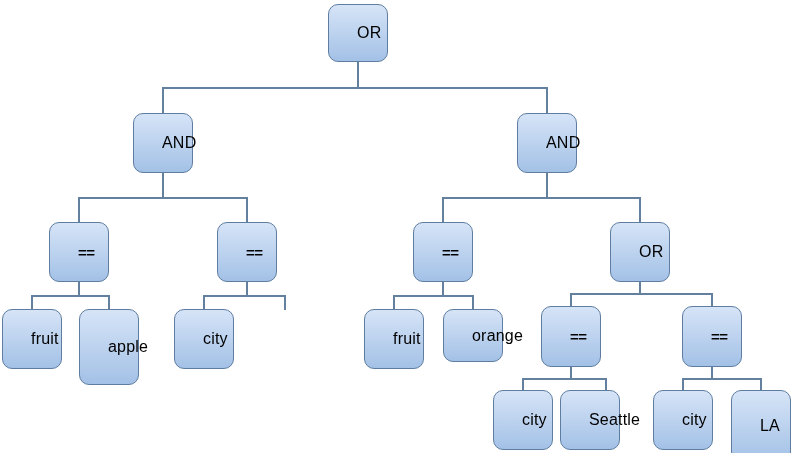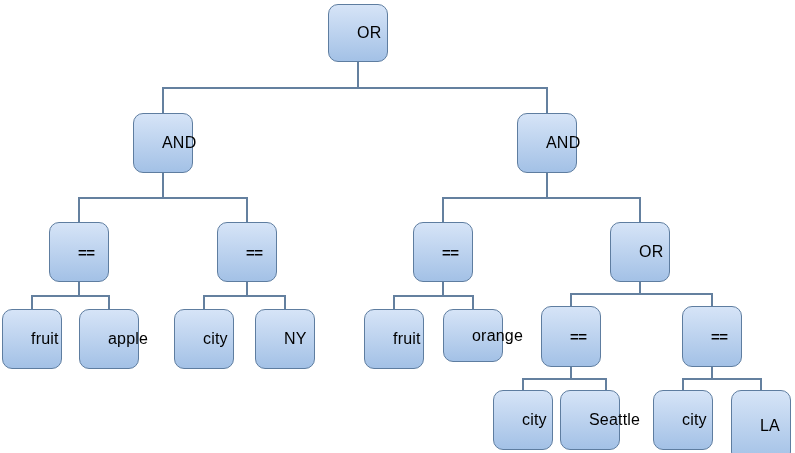--- a/index.html
+++ b/index.html
@@ -110,28 +110,25 @@
       </div>
       <div class="tree-node eq" style="left: 413px; top: 222px; width: 60px; height: 60px; background: linear-gradient(rgb(214, 228, 247) 0%, rgb(163, 193, 230) 100%); border-color: rgb(94, 125, 160); color: rgb(0, 0, 0);">
         <span class="tree-node-label">==</span>
       </div>
       <div class="tree-node" style="left: 610px; top: 222px; width: 60px; height: 60px; background: linear-gradient(rgb(214, 228, 247) 0%, rgb(163, 193, 230) 100%); border-color: rgb(94, 125, 160); color: rgb(0, 0, 0);">
         <span class="tree-node-label">OR</span>
       </div>
       <div class="tree-node" style="left: 2px; top: 309px; width: 60px; height: 60px; background: linear-gradient(rgb(214, 228, 247) 0%, rgb(163, 193, 230) 100%); border-color: rgb(94, 125, 160); color: rgb(0, 0, 0);">
         <span class="tree-node-label">fruit</span>
       </div>
-      <div class="tree-node" style="left: 79px; top: 309px; width: 60px; height: 60px; background: linear-gradient(rgb(214, 228, 247) 0%, rgb(163, 193, 230) 100%); border-color: rgb(94, 125, 160); color: rgb(0, 0, 0);">
+      <div class="tree-node" style="left: 79px; top: 309px; width: 60px; height: 76px; background: linear-gradient(rgb(214, 228, 247) 0%, rgb(163, 193, 230) 100%); border-color: rgb(94, 125, 160); color: rgb(0, 0, 0);">
         <span class="tree-node-label">apple</span>
       </div>
       <div class="tree-node" style="left: 174px; top: 309px; width: 60px; height: 60px; background: linear-gradient(rgb(214, 228, 247) 0%, rgb(163, 193, 230) 100%); border-color: rgb(94, 125, 160); color: rgb(0, 0, 0);">
         <span class="tree-node-label">city</span>
-      </div>
-      <div class="tree-node" style="left: 255px; top: 309px; width: 60px; height: 60px; background: linear-gradient(rgb(214, 228, 247) 0%, rgb(163, 193, 230) 100%); border-color: rgb(94, 125, 160); color: rgb(0, 0, 0);">
-        <span class="tree-node-label">NY</span>
       </div>
       <div class="tree-node" style="left: 364px; top: 309px; width: 60px; height: 60px; background: linear-gradient(rgb(214, 228, 247) 0%, rgb(163, 193, 230) 100%); border-color: rgb(94, 125, 160); color: rgb(0, 0, 0);">
         <span class="tree-node-label">fruit</span>
       </div>
       <div class="tree-node" style="left: 443px; top: 309px; width: 60px; height: 53px; background: linear-gradient(rgb(214, 228, 247) 0%, rgb(163, 193, 230) 100%); border-color: rgb(94, 125, 160); color: rgb(0, 0, 0);">
         <span class="tree-node-label">orange</span>
       </div>
       <div class="tree-node eq" style="left: 541px; top: 306px; width: 60px; height: 61px; background: linear-gradient(rgb(214, 228, 247) 0%, rgb(163, 193, 230) 100%); border-color: rgb(94, 125, 160); color: rgb(0, 0, 0);">
         <span class="tree-node-label">==</span>
       </div>

